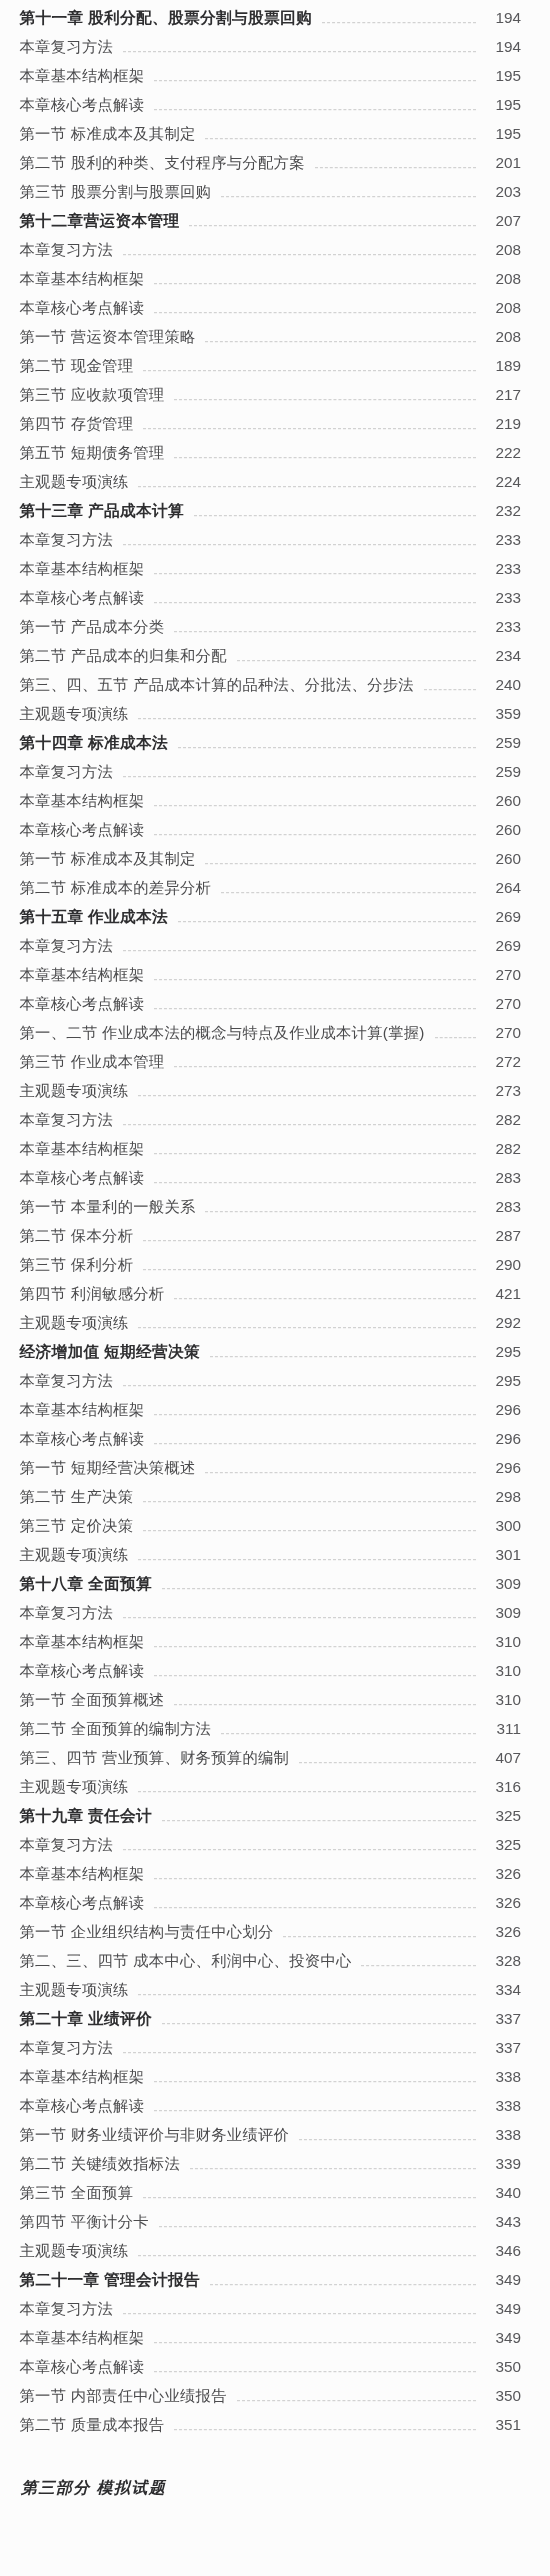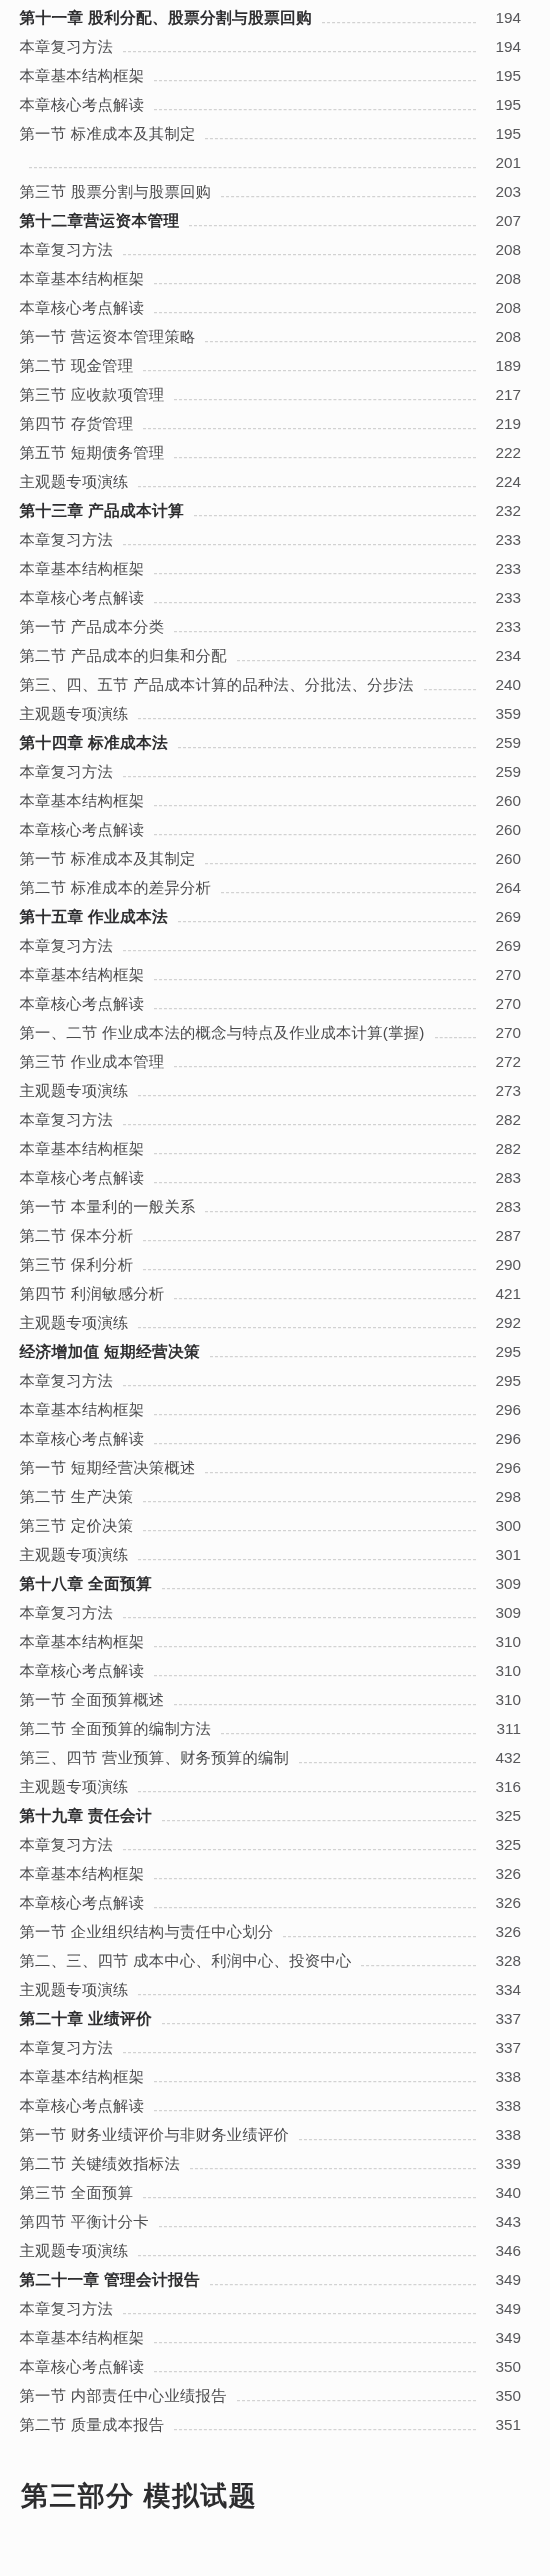--- a/index.html
+++ b/index.html
@@ -38,25 +38,26 @@
     transform:translateY(4.2px);
   }
   .pagenum {
     flex:0 0 38px;
     text-align:right;
     font-size:15.3px;
     color:#57575a;
   }
   .part-heading {
     margin:38px 9px 0 21px;
-    font-size:27px;
+    font-size:16px;
     font-weight:bold;
     color:#2c2c2e;
     letter-spacing:1.4px;
     font-family:"Liberation Sans", sans-serif;
+    font-style:italic;
   }
 </style>
 </head>
 <body>
 
 <main>
   <section class="toc" id="toc-list">
       <div class="toc-row chapter">
         <span class="label">第十一章 股利分配、股票分割与股票回购</span>
         <span class="leader"></span>
@@ -76,20 +77,21 @@
         <span class="label">本章核心考点解读</span>
         <span class="leader"></span>
         <span class="pagenum">195</span>
       </div>
       <div class="toc-row">
         <span class="label">第一节 标准成本及其制定</span>
         <span class="leader"></span>
         <span class="pagenum">195</span>
       </div>
       <div class="toc-row">
+        <span class="label">第二节 股利的种类、支付程序与分配方案</span>
         <span class="leader"></span>
         <span class="pagenum">201</span>
       </div>
       <div class="toc-row">
         <span class="label">第三节 股票分割与股票回购</span>
         <span class="leader"></span>
         <span class="pagenum">203</span>
       </div>
       <div class="toc-row chapter">
         <span class="label">第十二章营运资本管理</span>
@@ -352,21 +354,21 @@
         <span class="pagenum">310</span>
       </div>
       <div class="toc-row">
         <span class="label">第二节 全面预算的编制方法</span>
         <span class="leader"></span>
         <span class="pagenum">311</span>
       </div>
       <div class="toc-row">
         <span class="label">第三、四节 营业预算、财务预算的编制</span>
         <span class="leader"></span>
-        <span class="pagenum">432</span>
+        <span class="pagenum">407</span>
       </div>
       <div class="toc-row">
         <span class="label">主观题专项演练</span>
         <span class="leader"></span>
         <span class="pagenum">316</span>
       </div>
       <div class="toc-row chapter">
         <span class="label">第十九章 责任会计</span>
         <span class="leader"></span>
         <span class="pagenum">325</span>

